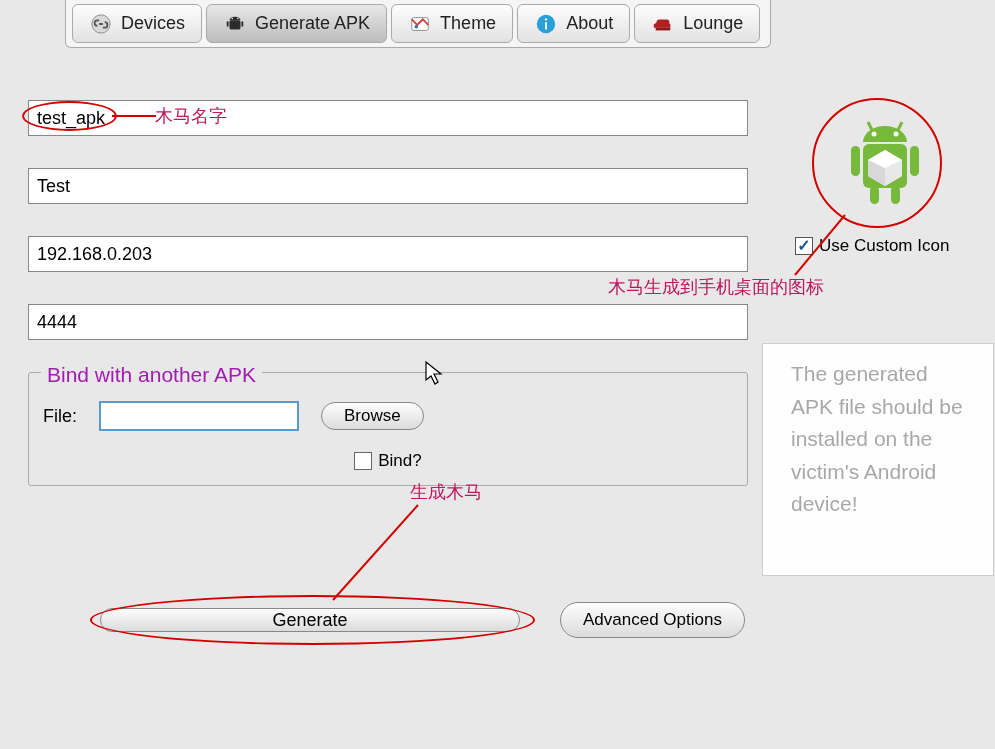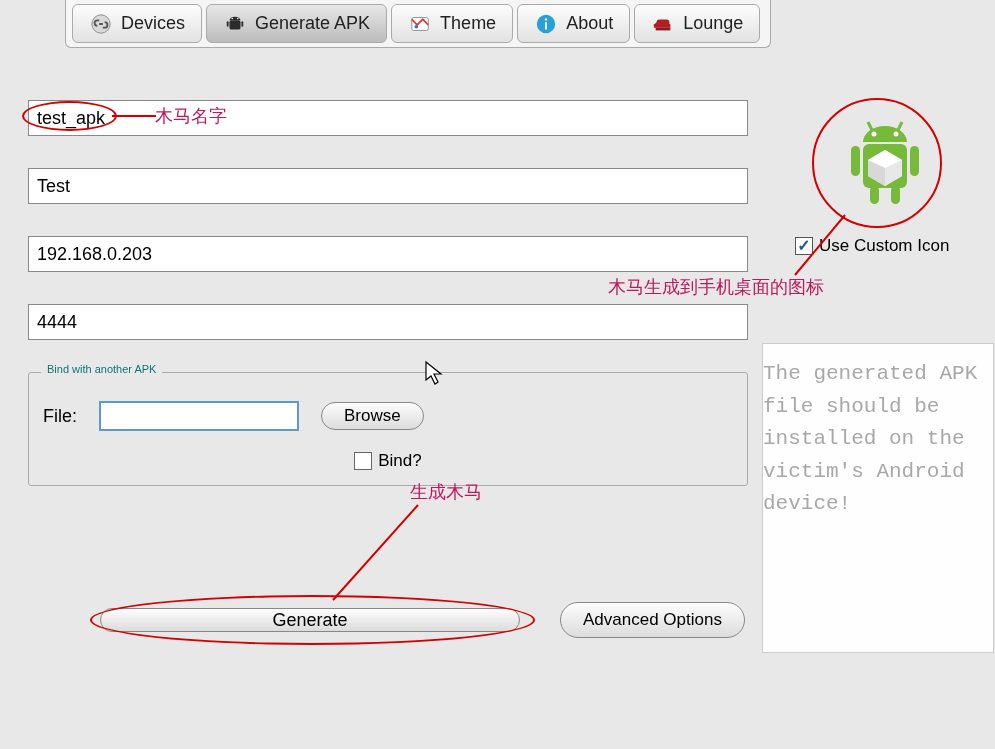--- a/index.html
+++ b/index.html
@@ -79,22 +79,22 @@
     margin-top: 30px;
     background: #e8e8e8;
     position: relative;
   }
   .fieldset-legend {
     position: absolute;
     top: -10px;
     left: 12px;
     background: #e8e8e8;
     padding: 0 6px;
-    font-size: 11px;
-    color: #0f766e;
+    font-size: 21px;
+    color: #a21caf;
   }
   .file-row {
     display: flex;
     align-items: center;
     gap: 22px;
     padding: 10px 0 20px 0;
   }
   .file-label { font-size: 18px; }
   .file-input {
     width: 200px;
@@ -164,25 +164,25 @@
   .use-custom-row { display:flex;align-items:center;gap:6px;font-size:17px;white-space:nowrap;margin-left:-25px; }
   .chkbox-checked {
     width:18px;height:18px;border:1px solid #555;background:#fff;display:inline-flex;align-items:center;justify-content:center;color:#1558a0;font-weight:bold;font-size:16px;line-height:1;
   }
 
   .info-box {
     position:absolute;
     left:762px;
     top:343px;
     width:232px;
-    height:310px;
+    height:233px;
     background:#fefefe;
     border:1px solid #ccc;
-    padding:14px 0;
-    font-family: Liberation Mono, monospace;
+    padding:14px 28px;
+    font-family: Liberation Sans, sans-serif;
     font-size:21px;
     color:#a8a8a8;
     line-height:1.55;
   }
 
   
   .anno { position:absolute; color:#be185d; font-size:18px; pointer-events:none; }
   .anno-ellipse { position:absolute; border:2px solid #d40000; border-radius:50%; pointer-events:none; }
   .anno-svg { position:absolute; pointer-events:none; }
 

